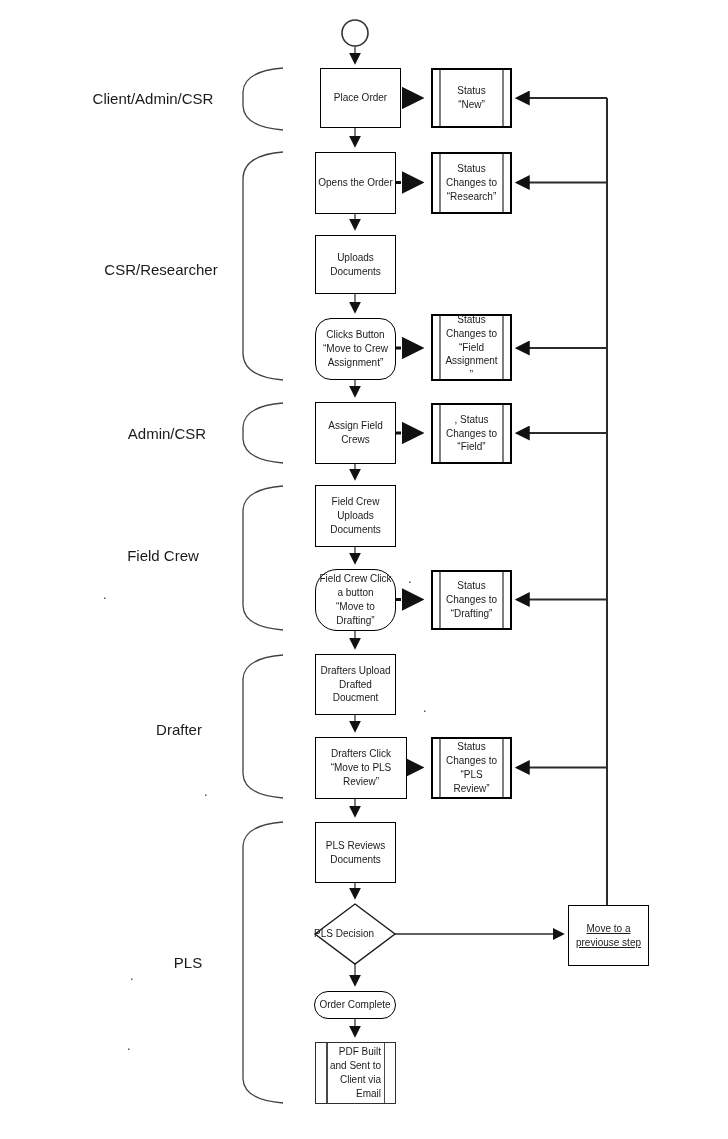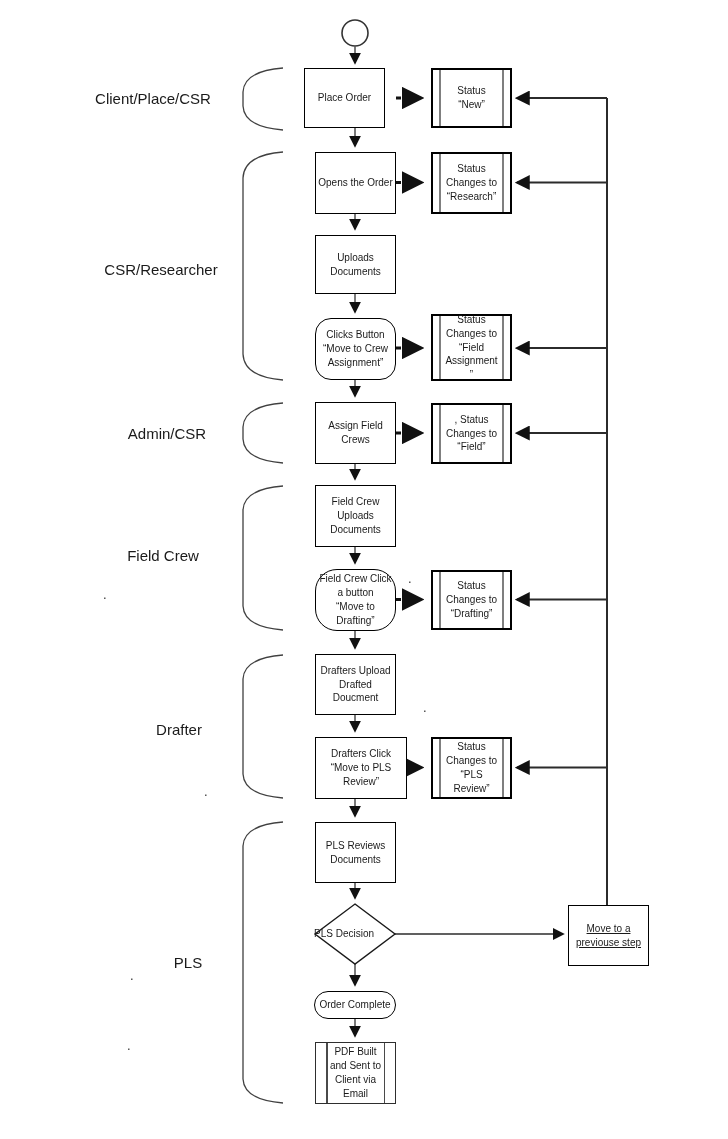--- a/index.html
+++ b/index.html
@@ -22,21 +22,21 @@
     background:#fff;
     color:#1a1a1a;
   }
   .pbox{border:1.5px solid #000;padding:0 2px;}
   .sbox{border:2px solid #000000;padding:0 11px;}
   .sbox .bar{
     position:absolute;top:0;bottom:0;width:2px;background:#7f7f7f;
   }
   .sbox .bar.l{left:6px;}
   .sbox .bar.r{right:6px;}
-  .prebox{border:1.5px solid #2e2e2e;padding:16px 13px;}
+  .prebox{border:1.5px solid #2e2e2e;padding:16px 13px;text-align:right;}
   .prebox .bar{
     position:absolute;top:0;bottom:0;width:1.5px;background:#4a4a4a;
   }
   .prebox .bar.l{left:10px;}
   .prebox .bar.r{right:10px;}
   .term{border:1.5px solid #000;border-radius:14px;}
   .dtext{background:transparent;border:none;}
   .rolelabel{
     position:absolute;
     transform:translate(-50%,-50%);
@@ -106,28 +106,28 @@
     <g stroke="#404040" stroke-width="1.3" fill="none">
       <path d="M283,68  Q244,71  243,92  L243,106  Q244,127  283,130"></path>
       <path d="M283,152 Q244,155 243,178 L243,354  Q244,377  283,380"></path>
       <path d="M283,403 Q244,406 243,427 L243,439  Q244,460  283,463"></path>
       <path d="M283,486 Q244,489 243,510 L243,606  Q244,627  283,630"></path>
       <path d="M283,655 Q244,658 243,679 L243,774  Q244,795  283,798"></path>
       <path d="M283,822 Q244,825 243,846 L243,1079 Q244,1100 283,1103"></path>
     </g>
   </svg>
 
-  <span class="rolelabel" style="left:153px;top:98px;">Client/Place/CSR</span>
+  <span class="rolelabel" style="left:153px;top:98px;">Client/Admin/CSR</span>
   <span class="rolelabel" style="left:161px;top:269px;">CSR/Researcher</span>
   <span class="rolelabel" style="left:167px;top:433px;">Admin/CSR</span>
   <span class="rolelabel" style="left:163px;top:555px;">Field Crew</span>
   <span class="rolelabel" style="left:179px;top:729px;text-align:center;">Drafter</span>
   <span class="rolelabel" style="left:188px;top:962px;">PLS</span>
 
-  <div class="box pbox" style="left:304px;top:68px;width:81px;height:60px;">Place Order</div>
+  <div class="box pbox" style="left:320px;top:68px;width:81px;height:60px;">Place Order</div>
   <div class="box pbox" style="left:315px;top:152px;width:81px;height:62px;">Opens the Order</div>
   <div class="box pbox" style="left:315px;top:235px;width:81px;height:59px;">Uploads
 Documents</div>
   <div class="box pbox" style="left:315px;top:318px;width:81px;height:62px;border-radius:16px;">Clicks Button
 “Move to Crew
 Assignment”</div>
   <div class="box pbox" style="left:315px;top:402px;width:81px;height:62px;">Assign Field
 Crews</div>
   <div class="box pbox" style="left:315px;top:485px;width:81px;height:62px;">Field Crew
 Uploads

